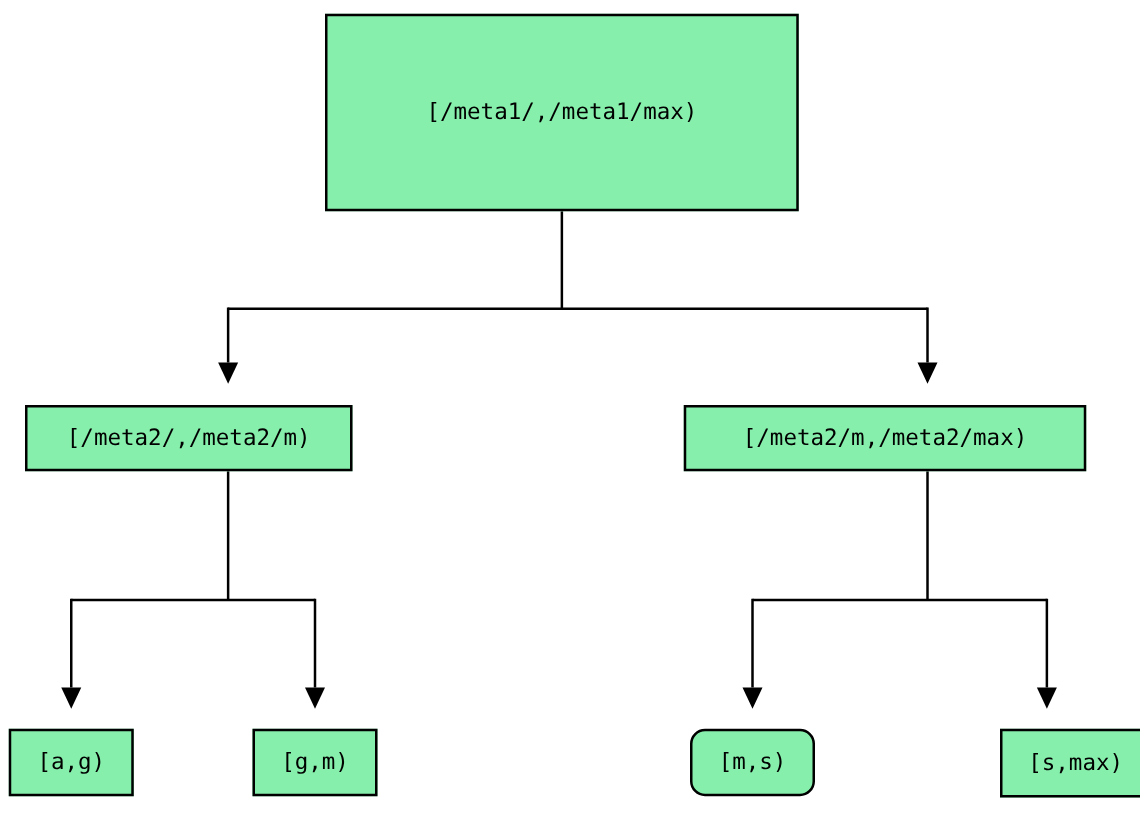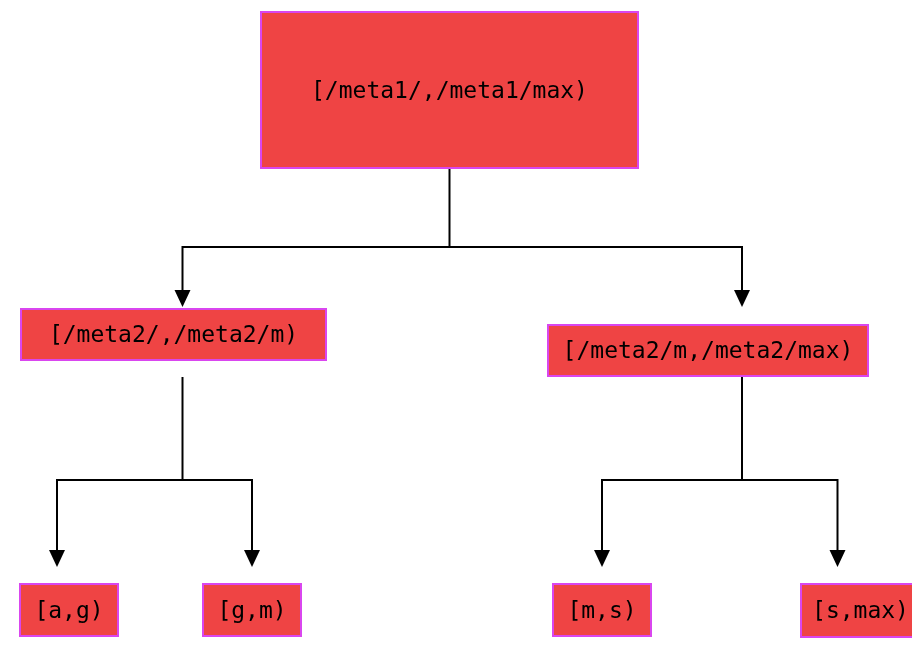--- a/index.html
+++ b/index.html
@@ -18,37 +18,37 @@
   #svg-connectors {
     position: absolute;
     left: 0;
     top: 0;
     width: 912px;
     height: 652px;
   }
   .node {
     position: absolute;
     box-sizing: border-box;
-    border: 2px solid #d946ef;
-    background: #ef4444;
+    border: 2px solid #000000;
+    background: #86efac;
     display: flex;
     align-items: center;
     justify-content: center;
-    font-size: 23px;
+    font-size: 18px;
     line-height: 1;
     color: #000000;
     white-space: nowrap;
     letter-spacing: 0;
   }
   .node-root      { left: 260px; top: 11px;  width: 379px; height: 158px; }
-  .node-mid-left  { left: 20px;  top: 308px; width: 307px; height: 53px; }
+  .node-mid-left  { left: 20px;  top: 324px; width: 262px; height: 53px; }
   .node-mid-right { left: 547px; top: 324px; width: 322px; height: 53px; }
-  .node-leaf-1    { left: 19px;   top: 583px; width: 100px; height: 54px; }
+  .node-leaf-1    { left: 7px;   top: 583px; width: 100px; height: 54px; }
   .node-leaf-2    { left: 202px; top: 583px; width: 100px; height: 54px; align-items: center; }
-  .node-leaf-3    { left: 552px; top: 583px; width: 100px; height: 54px; }
+  .node-leaf-3    { left: 552px; top: 583px; width: 100px; height: 54px; border-radius: 12px; }
   .node-leaf-4    { left: 800px; top: 583px; width: 121px; height: 55px; align-items: center; }
 </style>
 </head>
 <body>
 
 <div id="canvas">
 
   <svg id="svg-connectors" width="912" height="652" viewBox="0 0 912 652">
 
     <g stroke="#000000" stroke-width="2" fill="none">

